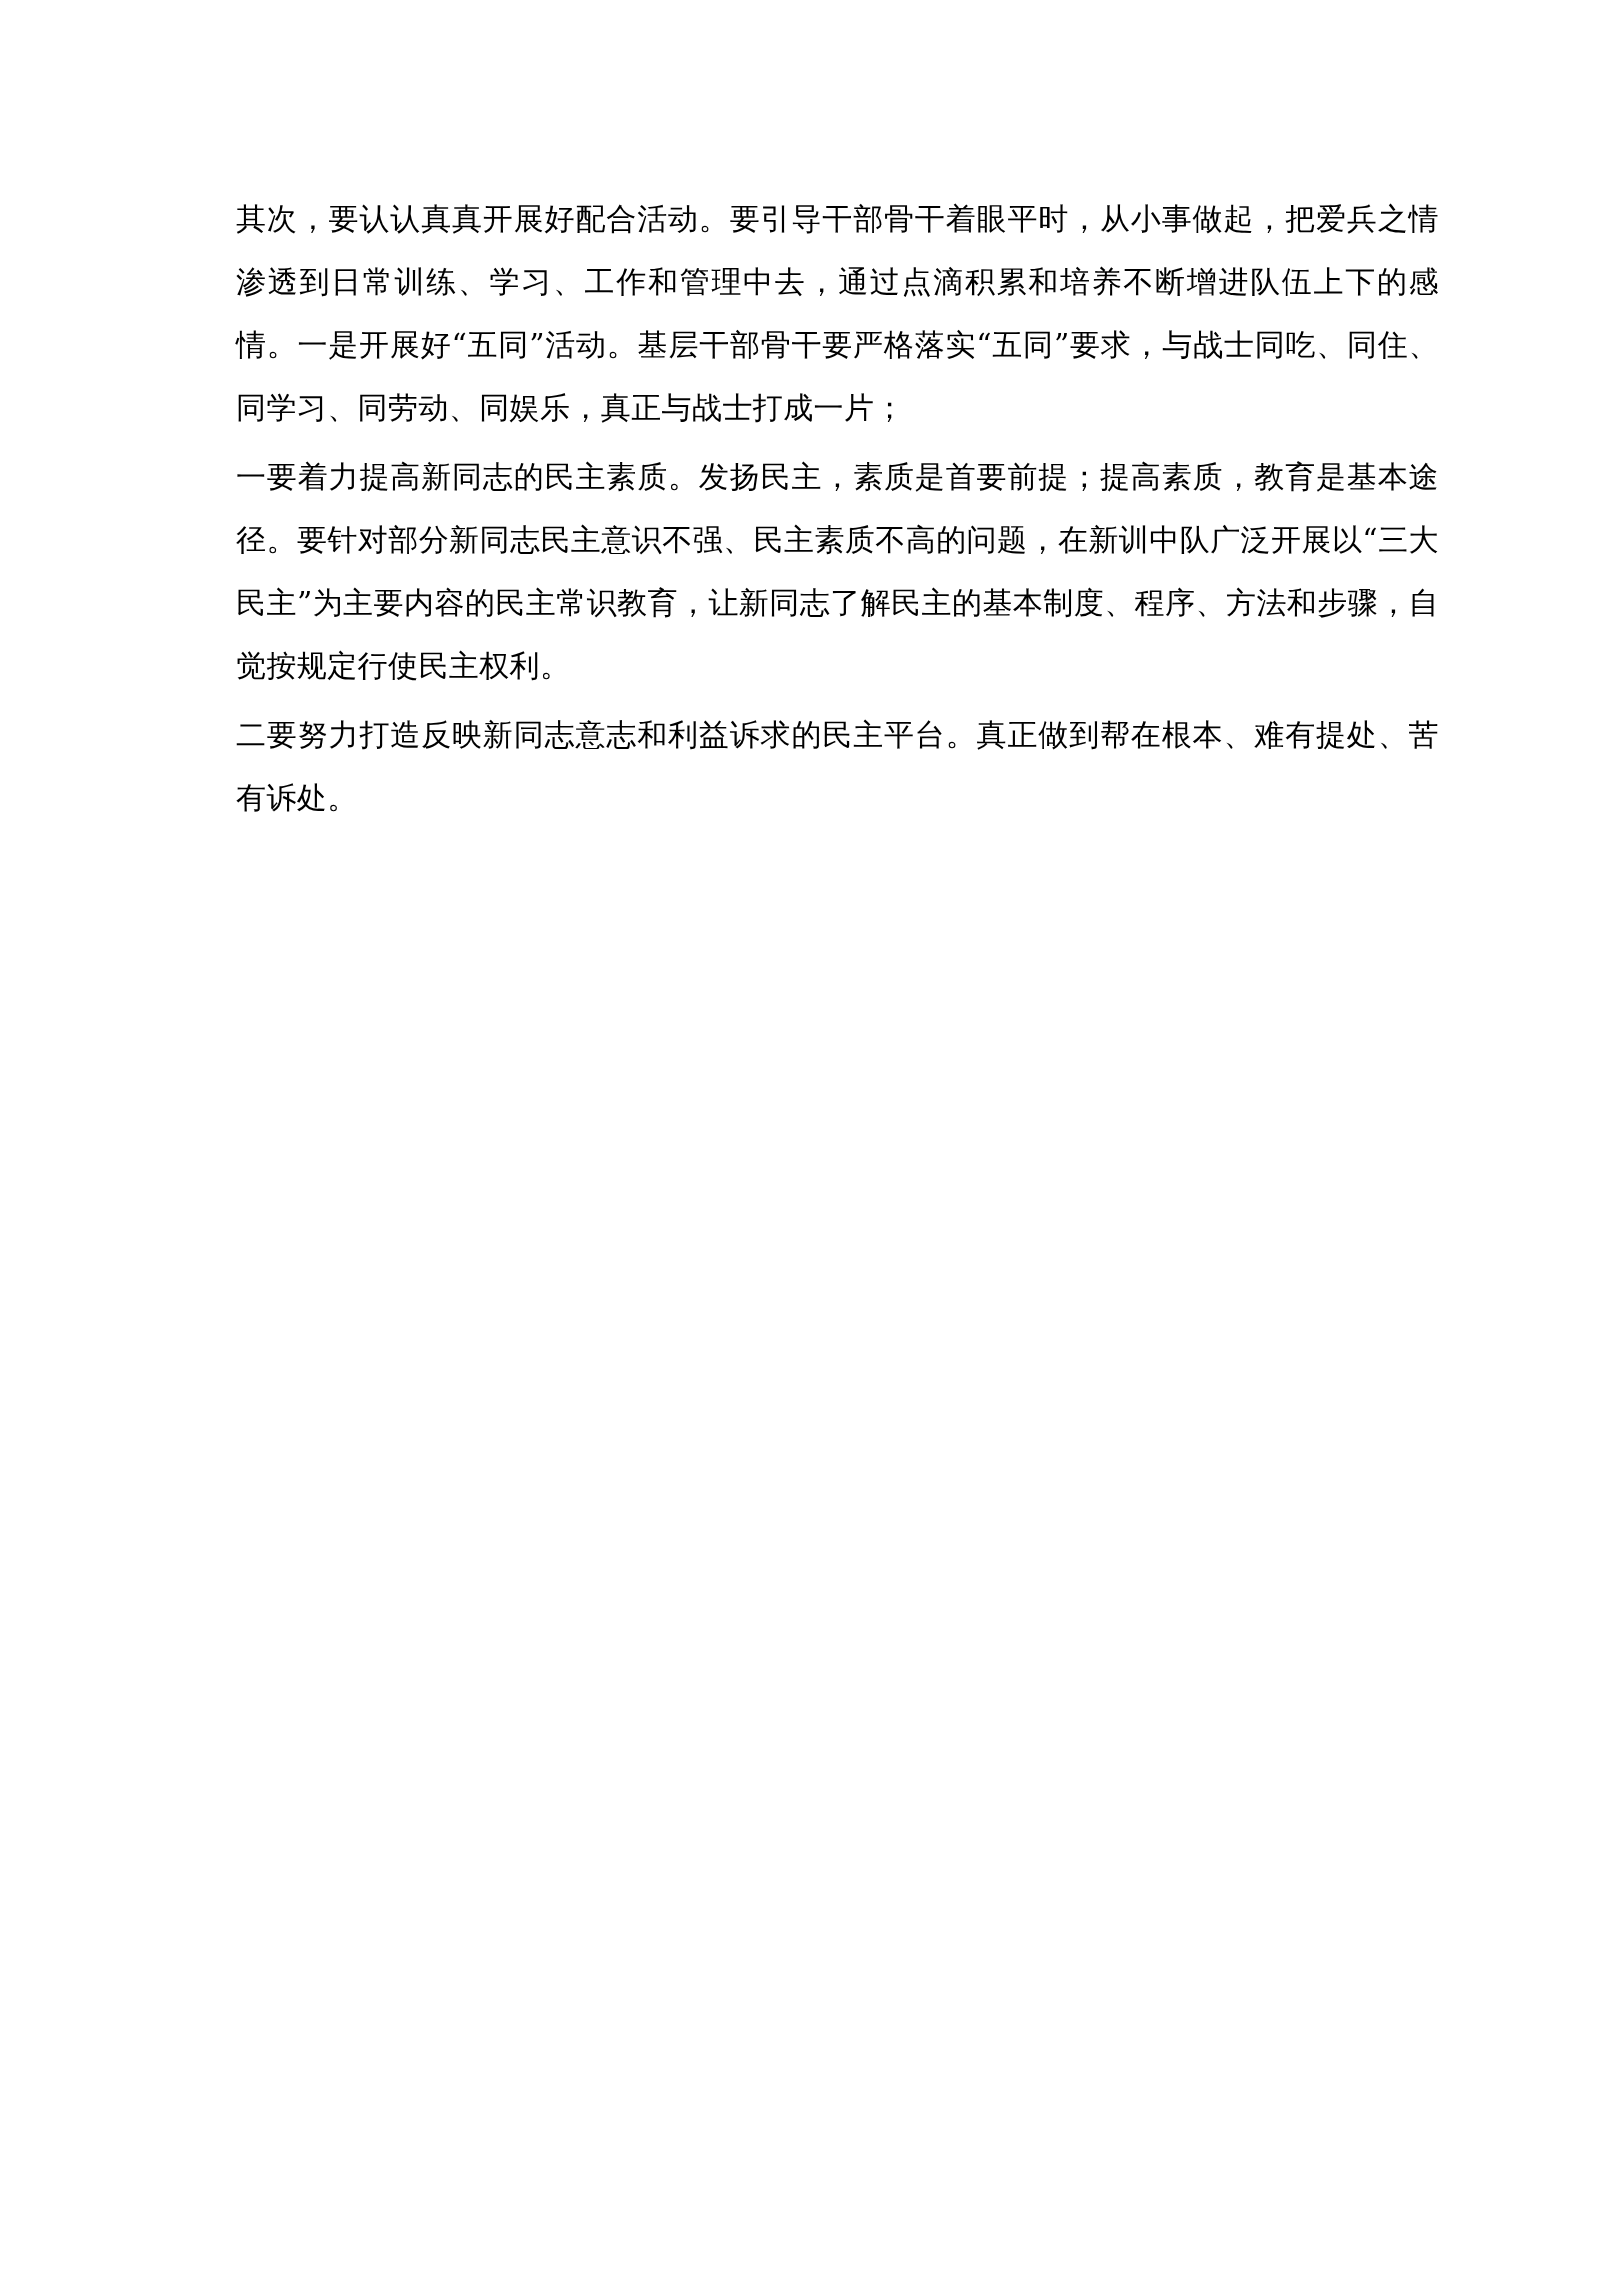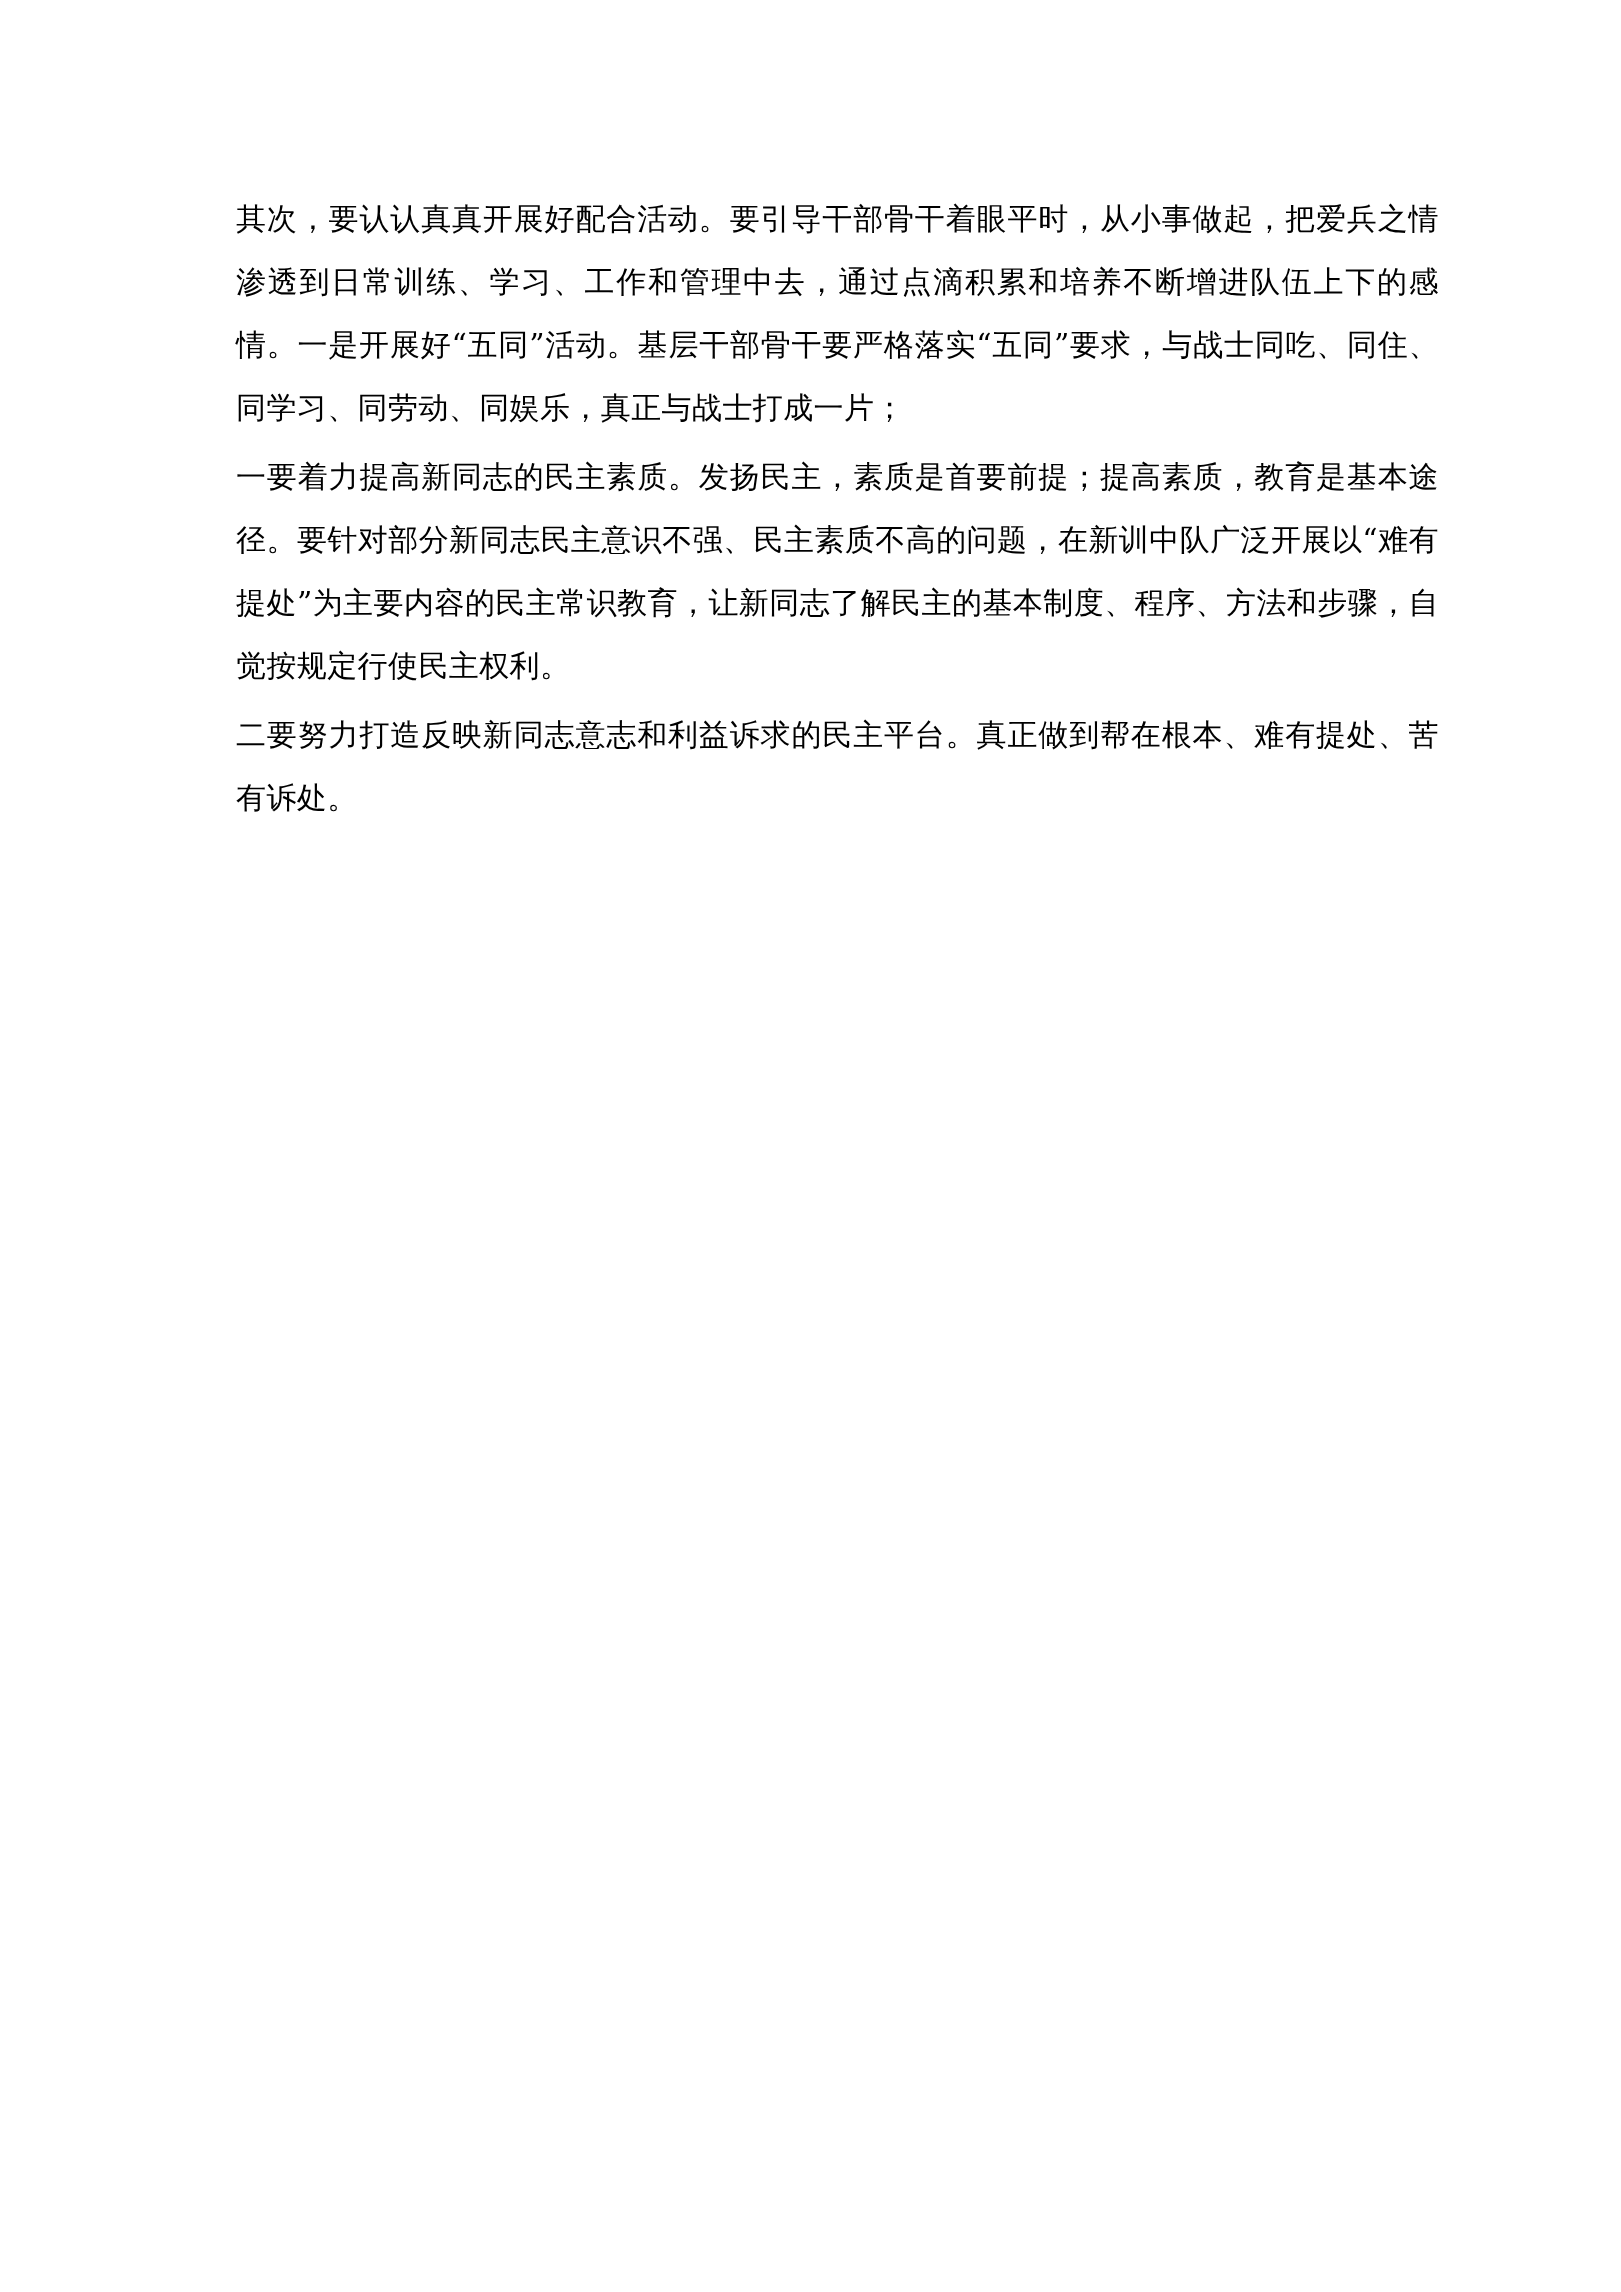--- a/index.html
+++ b/index.html
@@ -36,17 +36,17 @@
   .para.indent-1 {
     text-indent: 33px;
   }
 </style>
 </head>
 <body>
 
 <div class="page">
   <div class="doc-body">
     <p class="para">其次，要认认真真开展好配合活动。要引导干部骨干着眼平时，从小事做起，把爱兵之情渗透到日常训练、学习、工作和管理中去，通过点滴积累和培养不断增进队伍上下的感情。一是开展好“五同”活动。基层干部骨干要严格落实“五同”要求，与战士同吃、同住、同学习、同劳动、同娱乐，真正与战士打成一片；</p>
-    <p class="para">一要着力提高新同志的民主素质。发扬民主，素质是首要前提；提高素质，教育是基本途径。要针对部分新同志民主意识不强、民主素质不高的问题，在新训中队广泛开展以“难有提处”为主要内容的民主常识教育，让新同志了解民主的基本制度、程序、方法和步骤，自觉按规定行使民主权利。</p>
+    <p class="para">一要着力提高新同志的民主素质。发扬民主，素质是首要前提；提高素质，教育是基本途径。要针对部分新同志民主意识不强、民主素质不高的问题，在新训中队广泛开展以“三大民主”为主要内容的民主常识教育，让新同志了解民主的基本制度、程序、方法和步骤，自觉按规定行使民主权利。</p>
     <p class="para">二要努力打造反映新同志意志和利益诉求的民主平台。真正做到帮在根本、难有提处、苦有诉处。</p>
   </div>
 </div>
 
 
 </body></html>

